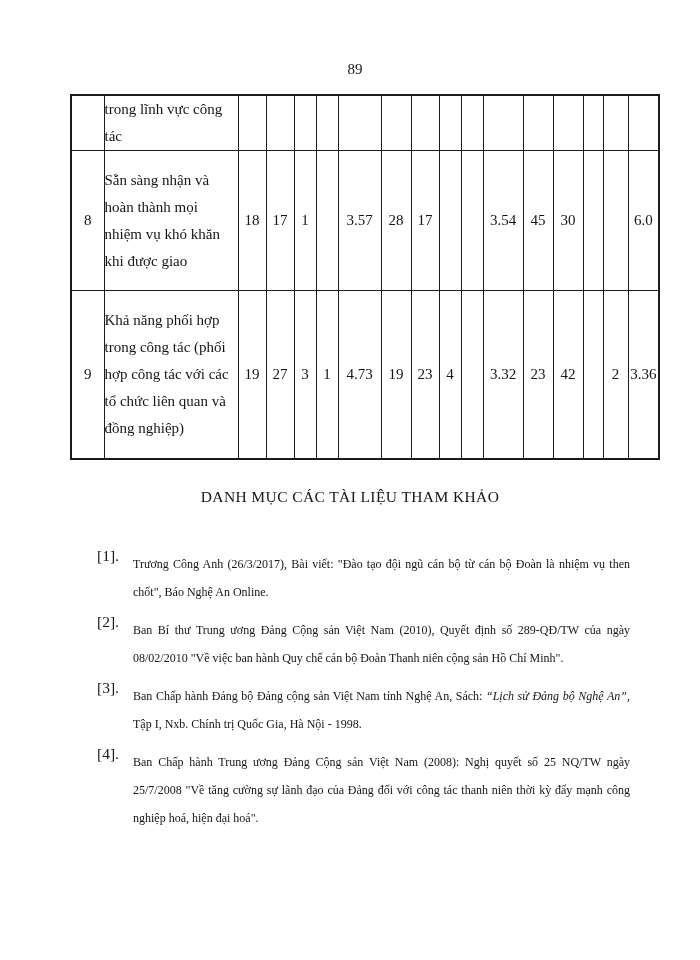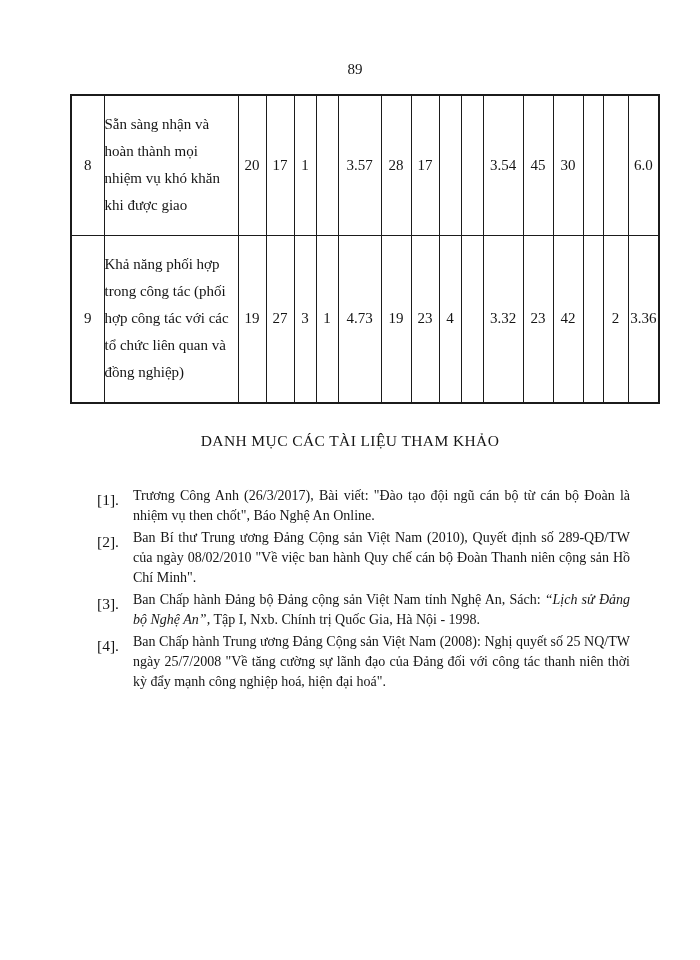--- a/index.html
+++ b/index.html
@@ -36,21 +36,21 @@
   .refs{
     margin:36px 0 0 97px;width:533px;
   }
   .ref-item{
     display:flex;align-items:flex-start;margin:0 0 2px 0;
   }
   .ref-marker{
     flex:0 0 36px;font-size:15.5px;line-height:28px;
   }
   .ref-text{
-    flex:1;font-size:14px;line-height:20px;text-align:justify;
+    flex:1;font-size:12px;line-height:28px;text-align:justify;margin-top:8px;
   }
   .ref-text .italic{font-style:italic;}
 </style>
 </head>
 <body>
 
 <div class="page-number">89</div>
 
 <table class="survey">
   <colgroup>
@@ -66,24 +66,43 @@
       <col style="width:22px">
       <col style="width:22px">
     <col style="width:40px">
       <col style="width:30px">
       <col style="width:30px">
     <col style="width:20px">
       <col style="width:25px">
       <col style="width:31px">
   </colgroup>
   <tbody>
+      <tr class="r0">
+        <td class="no-cell"></td>
+        <td class="label-cell">trong lĩnh vực công tác</td>
+        <td class="value-cell"></td>
+        <td class="value-cell"></td>
+        <td class="value-cell"></td>
+        <td class="value-cell"></td>
+        <td class="value-cell"></td>
+        <td class="value-cell"></td>
+        <td class="value-cell"></td>
+        <td class="value-cell"></td>
+        <td class="value-cell"></td>
+        <td class="value-cell"></td>
+        <td class="value-cell"></td>
+        <td class="value-cell"></td>
+        <td class="value-cell"></td>
+        <td class="value-cell"></td>
+        <td class="value-cell"></td>
+      </tr>
       <tr class="r1">
         <td class="no-cell">8</td>
         <td class="label-cell">Sẵn sàng nhận và hoàn thành mọi nhiệm vụ khó khăn khi được giao</td>
-        <td class="value-cell">20</td>
+        <td class="value-cell">18</td>
         <td class="value-cell">17</td>
         <td class="value-cell">1</td>
         <td class="value-cell"></td>
         <td class="value-cell">3.57</td>
         <td class="value-cell">28</td>
         <td class="value-cell">17</td>
         <td class="value-cell"></td>
         <td class="value-cell"></td>
         <td class="value-cell">3.54</td>
         <td class="value-cell">45</td>

